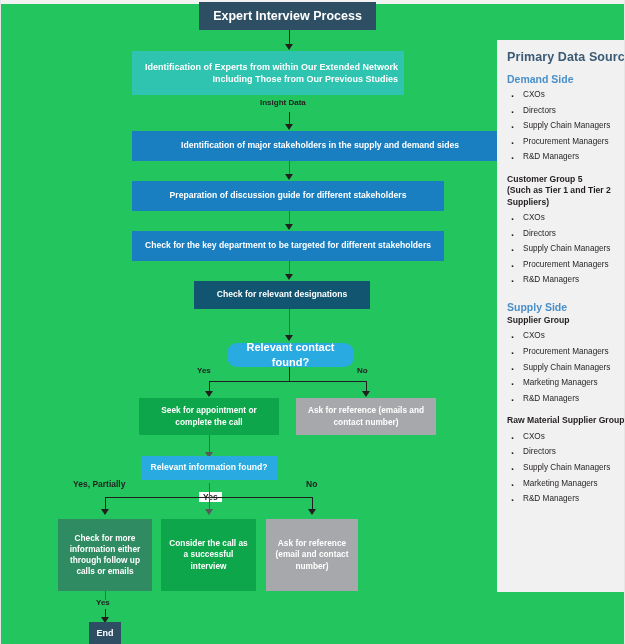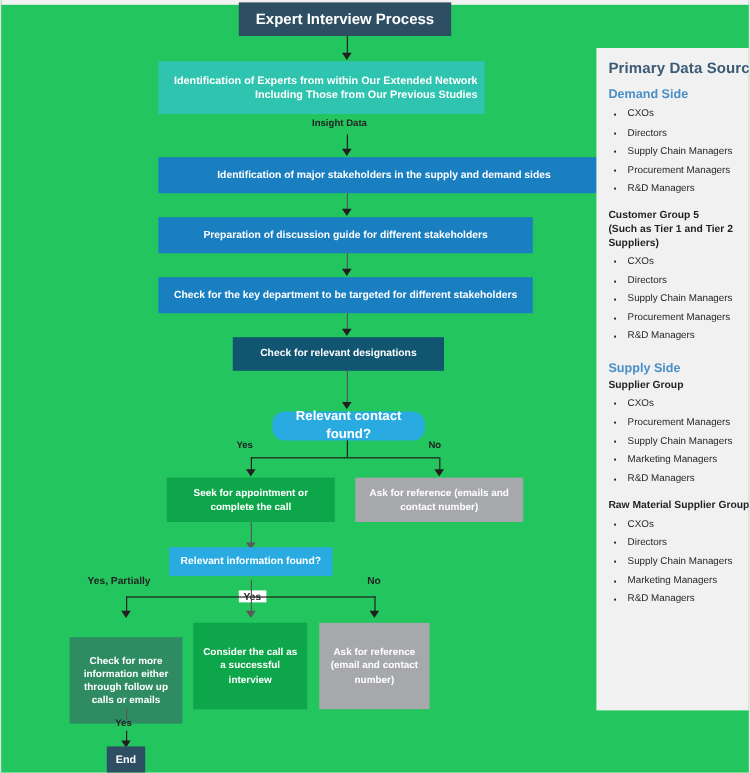--- a/index.html
+++ b/index.html
@@ -225,21 +225,21 @@
 
   <div class="vline" style="left:208px; top:483px; height:14px;"></div>
   <div class="hline" style="left:104px; top:497px; width:208px;"></div>
   <div class="vline dark" style="left:104px; top:497px; height:14px;"></div>
   <div class="arrow" style="left:100px; top:509px;"></div>
   <div class="vline dark" style="left:311px; top:497px; height:14px;"></div>
   <div class="arrow" style="left:307px; top:509px;"></div>
   <div class="vline" style="left:208px; top:497px; height:14px;"></div>
   <div class="arrow gray" style="left:204px; top:509px;"></div>
 
-  <div class="node c-seagreen" style="left:57px; top:519px; width:94px; height:72px; font-size:8.3px;margin-top:12px;">
+  <div class="node c-seagreen" style="left:57px; top:519px; width:94px; height:72px; font-size:8.3px;">
     <span>Check for more information either through follow up calls or emails</span>
   </div>
 
   <div class="node c-green" style="left:160px; top:519px; width:95px; height:72px; font-size:8.3px;">
     <span>Consider the call as a successful interview</span>
   </div>
 
   <div class="node c-gray" style="left:265px; top:519px; width:92px; height:72px; font-size:8.3px;">
     <span>Ask for reference (email and contact number)</span>
   </div>

